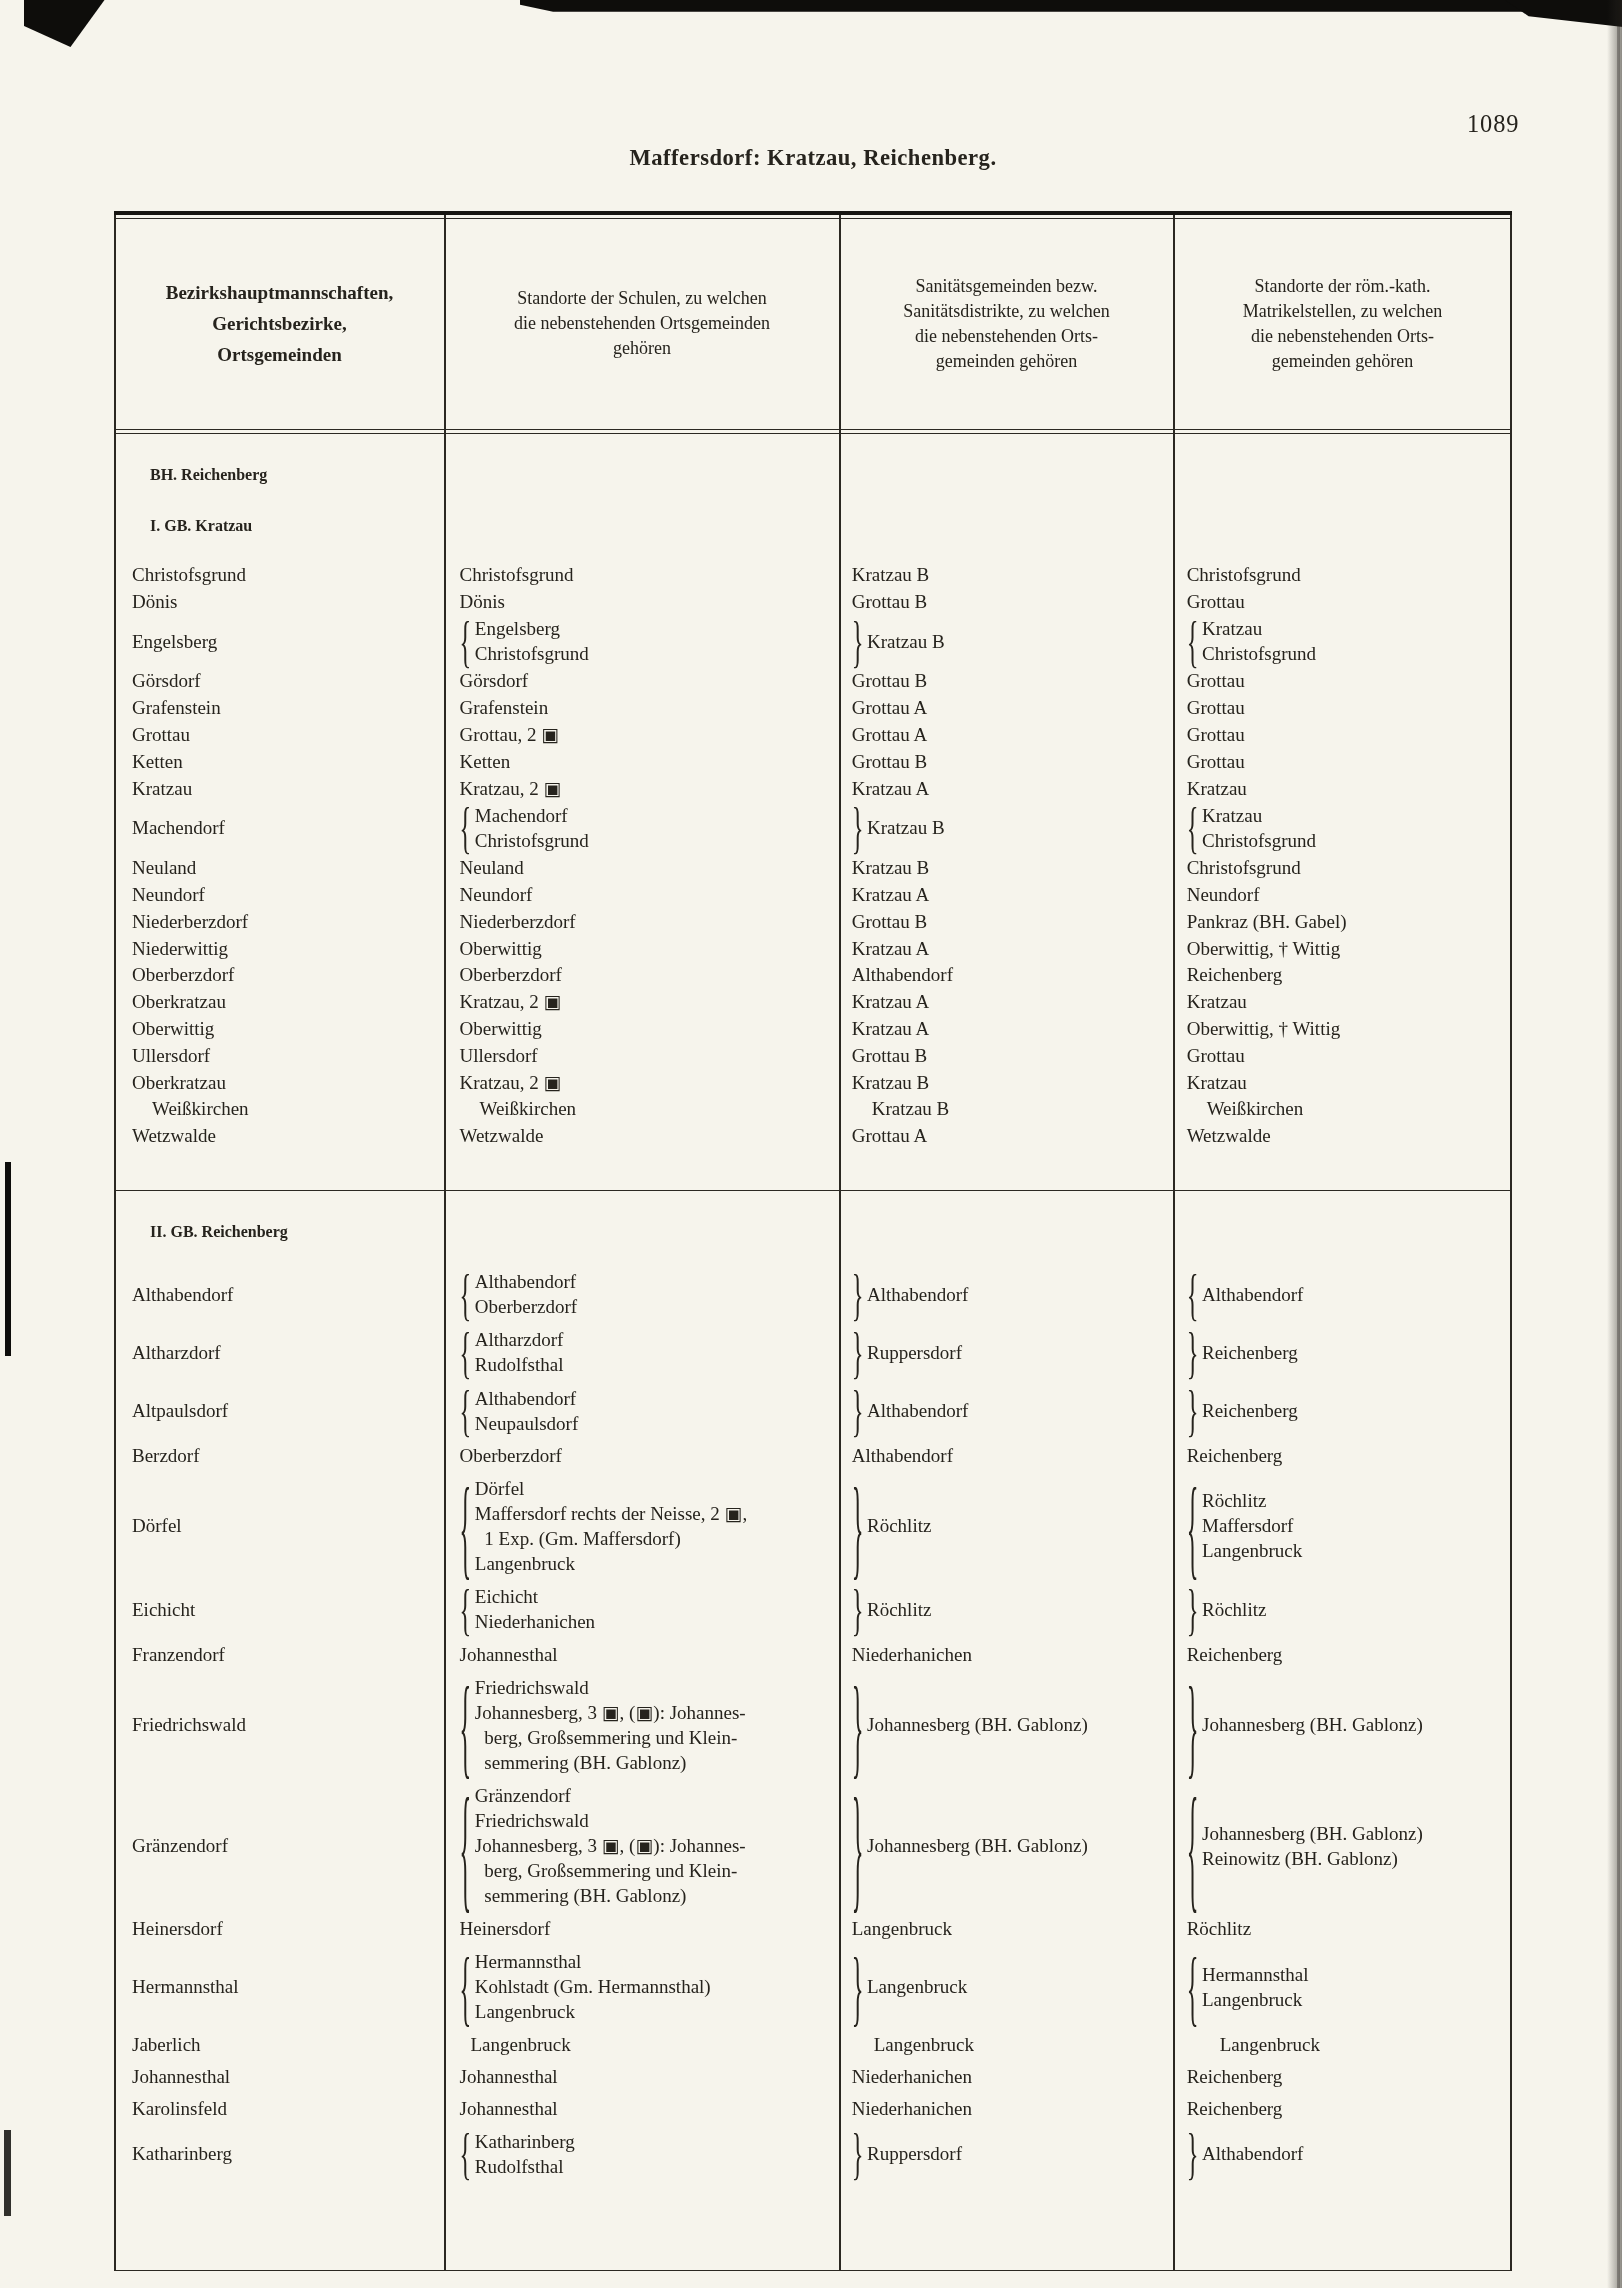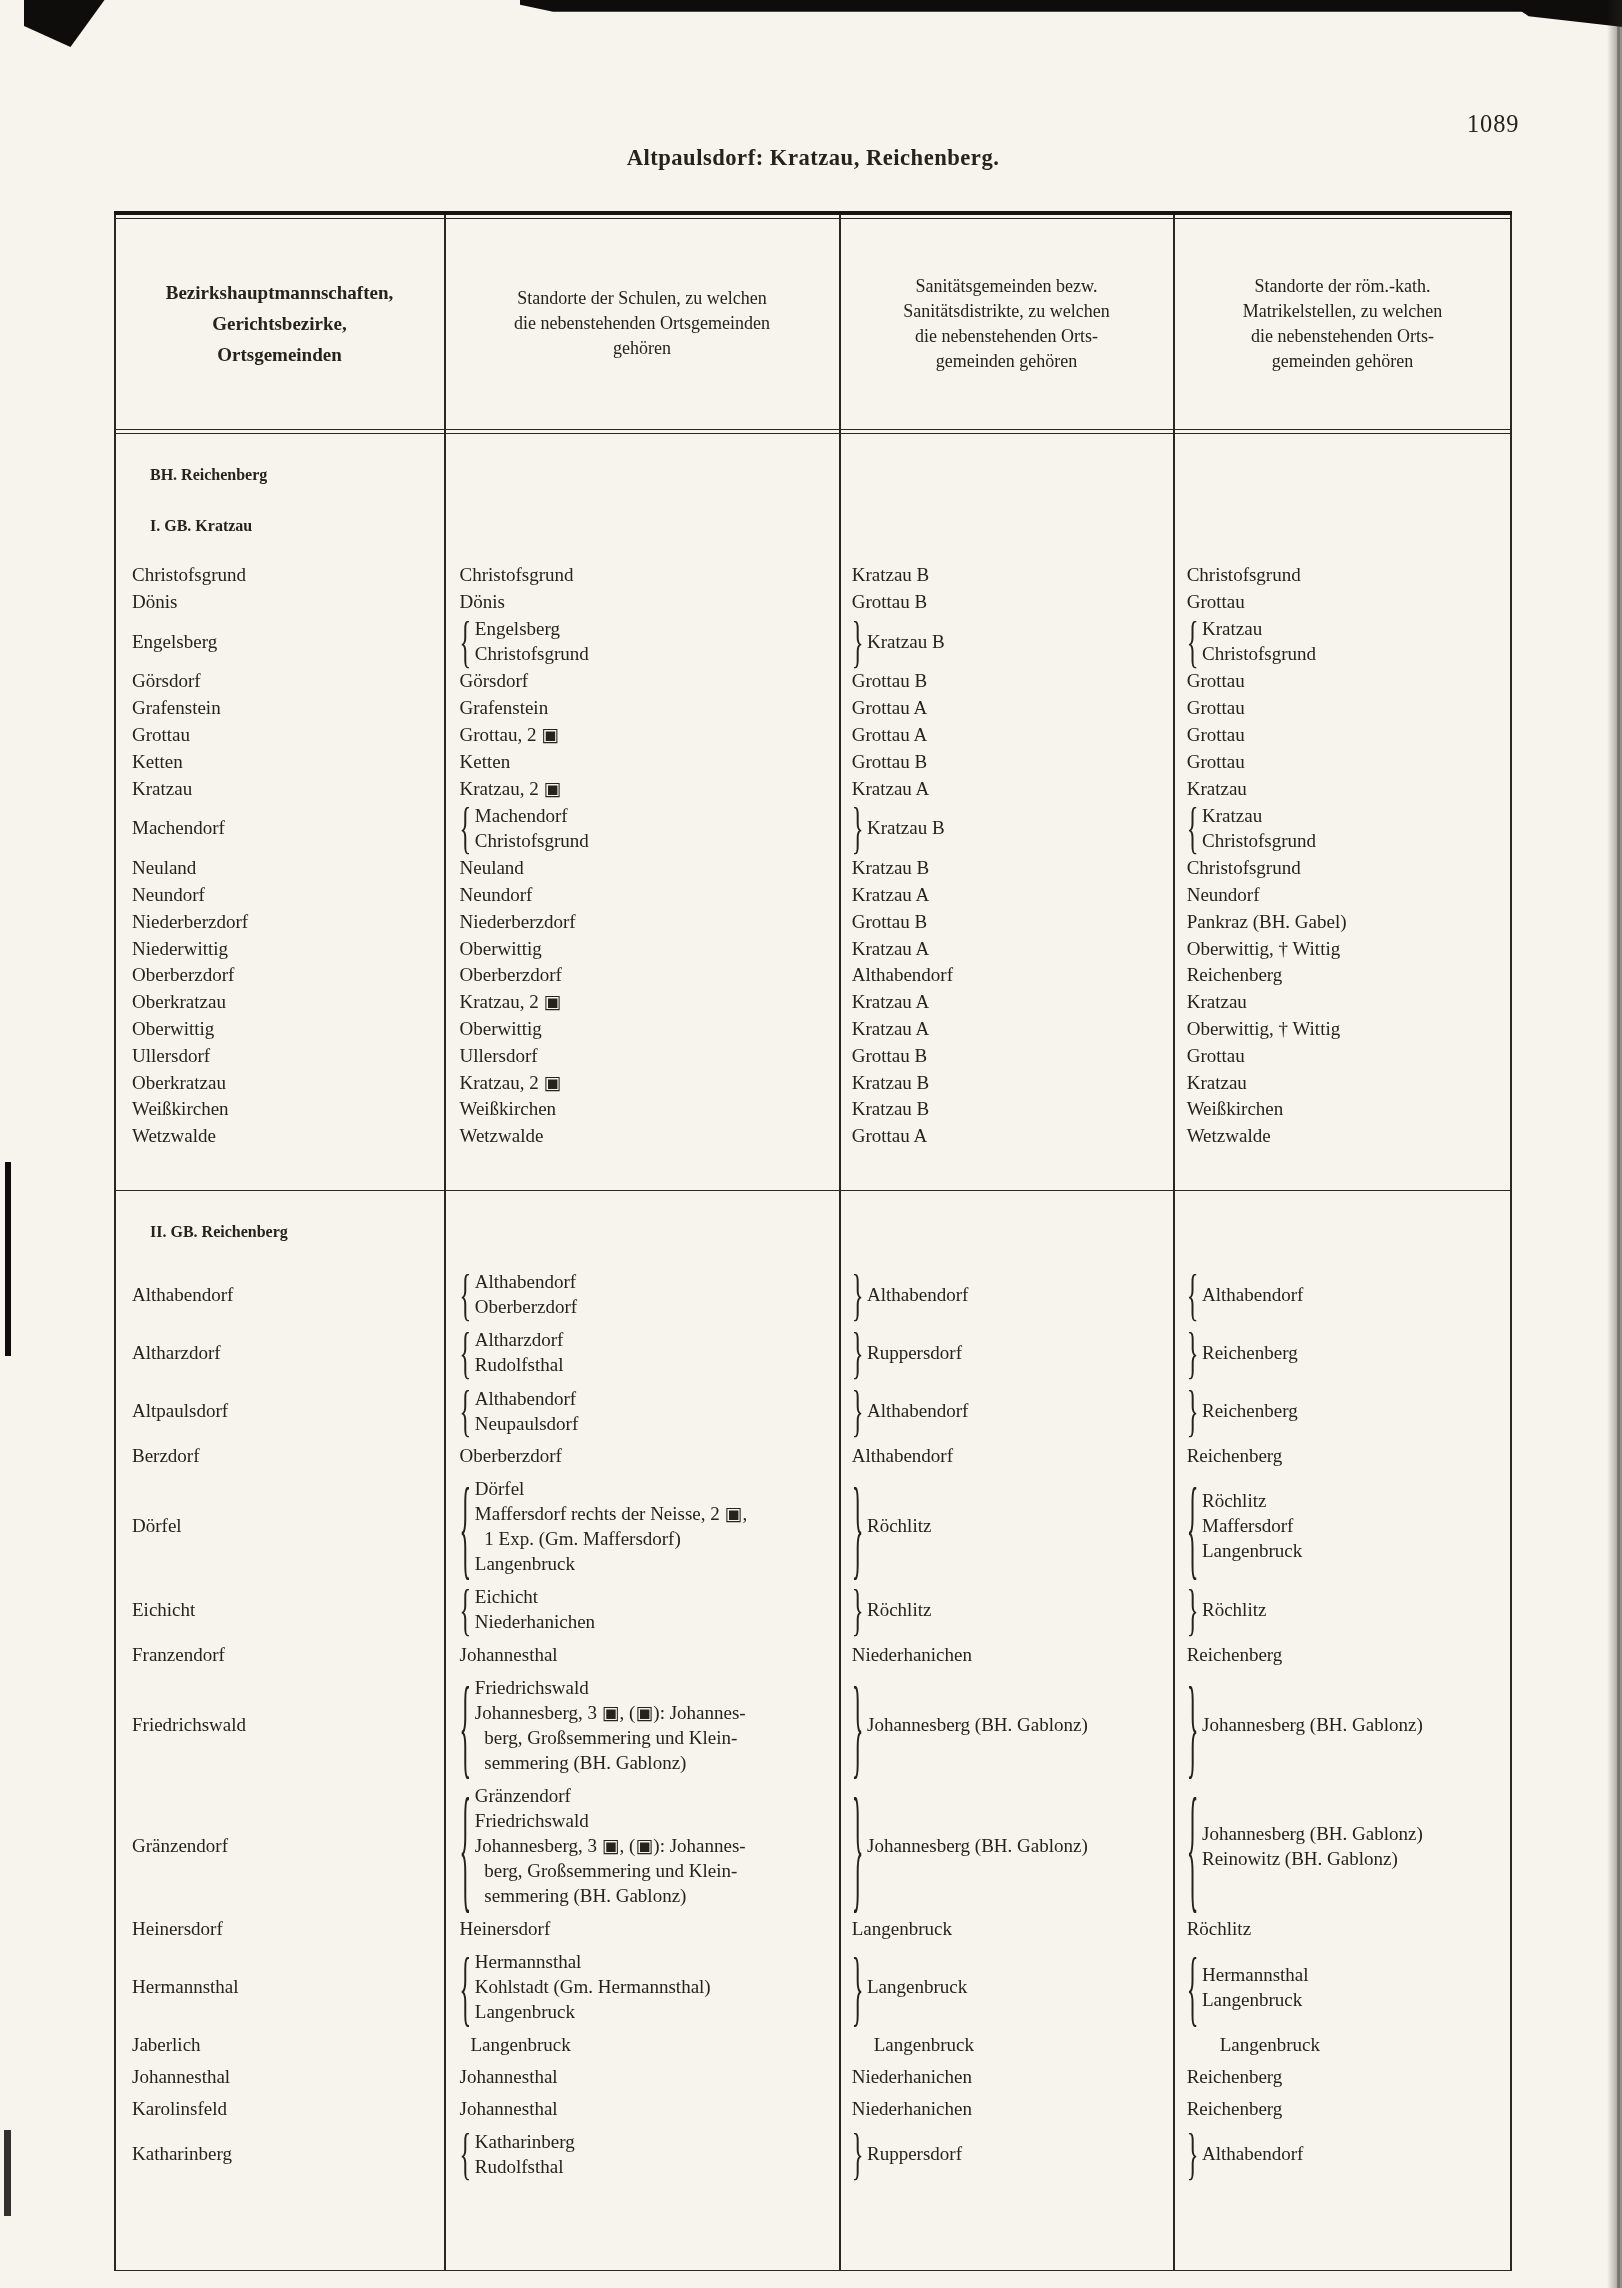--- a/index.html
+++ b/index.html
@@ -75,21 +75,21 @@
 
 <div class="artifact artifact-top-bar"></div>
 <div class="artifact artifact-top-left"></div>
 <div class="artifact artifact-top-right"></div>
 <div class="artifact artifact-right-shadow"></div>
 <div class="artifact artifact-right-line"></div>
 <div class="artifact artifact-left-line1"></div>
 <div class="artifact artifact-left-line2"></div>
 
 <div class="page-number">1089</div>
-<div class="running-title">Altpaulsdorf: Kratzau, Reichenberg.</div>
+<div class="running-title">Maffersdorf: Kratzau, Reichenberg.</div>
 
 <div class="table-wrap">
   <div class="top-thin-rule"></div>
   <div class="thead" id="thead">
       <div class="th th1">
         <div class="th-line">Bezirkshauptmannschaften,</div>
         <div class="th-line">Gerichtsbezirke,</div>
         <div class="th-line">Ortsgemeinden</div>
       </div>
       <div class="th th2">
@@ -396,21 +396,21 @@
           <div class="td td2">
             <div class="cell-line">Kratzau, 2 ▣</div>
           </div>
           <div class="td td3">
             <div class="cell-line">Kratzau B</div>
           </div>
           <div class="td td4">
             <div class="cell-line">Kratzau</div>
           </div>
         </div>
-        <div class="trow" style="min-height: 25px;">
+        <div class="trow" style="min-height: 25px; padding-left: 20px;">
           <div class="td td1">
             <div class="cell-line">Weißkirchen</div>
           </div>
           <div class="td td2">
             <div class="cell-line">Weißkirchen</div>
           </div>
           <div class="td td3">
             <div class="cell-line">Kratzau B</div>
           </div>
           <div class="td td4">

